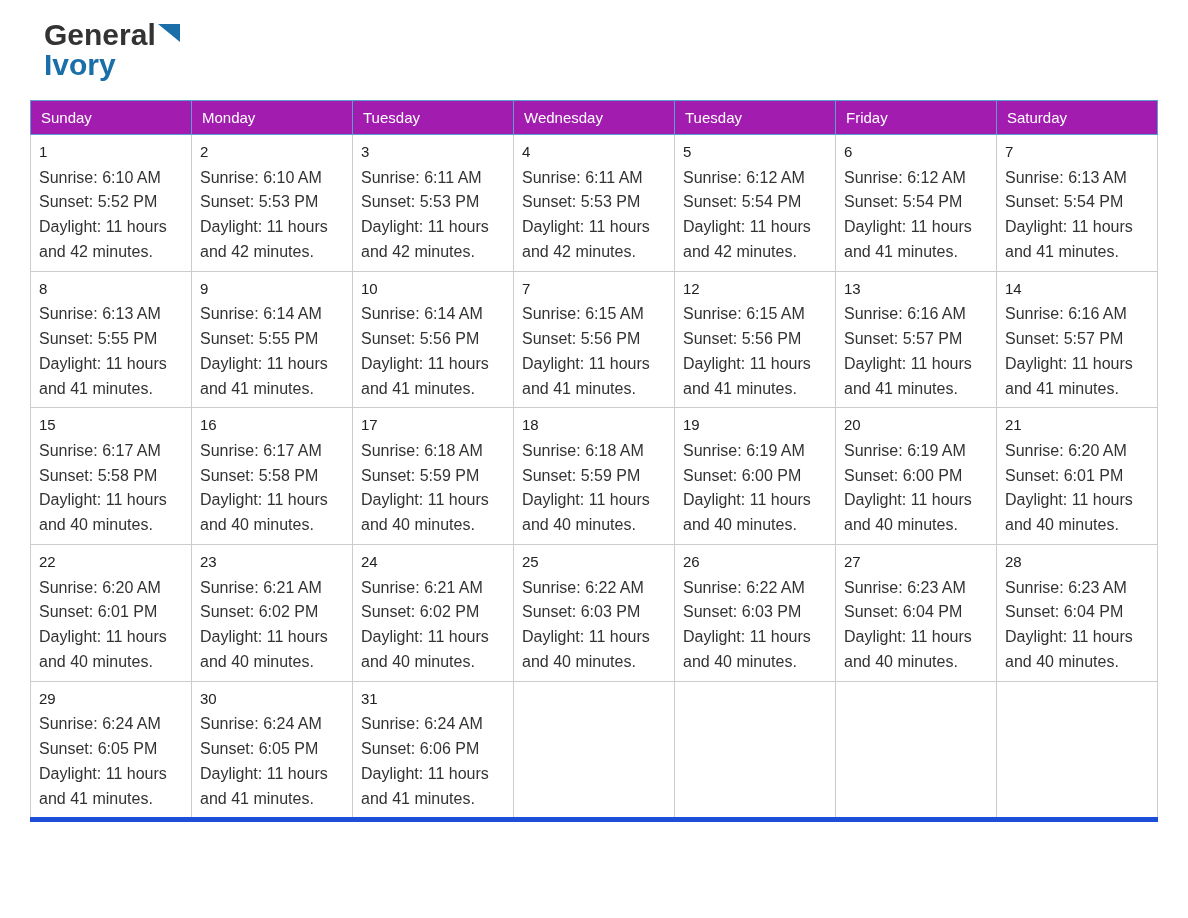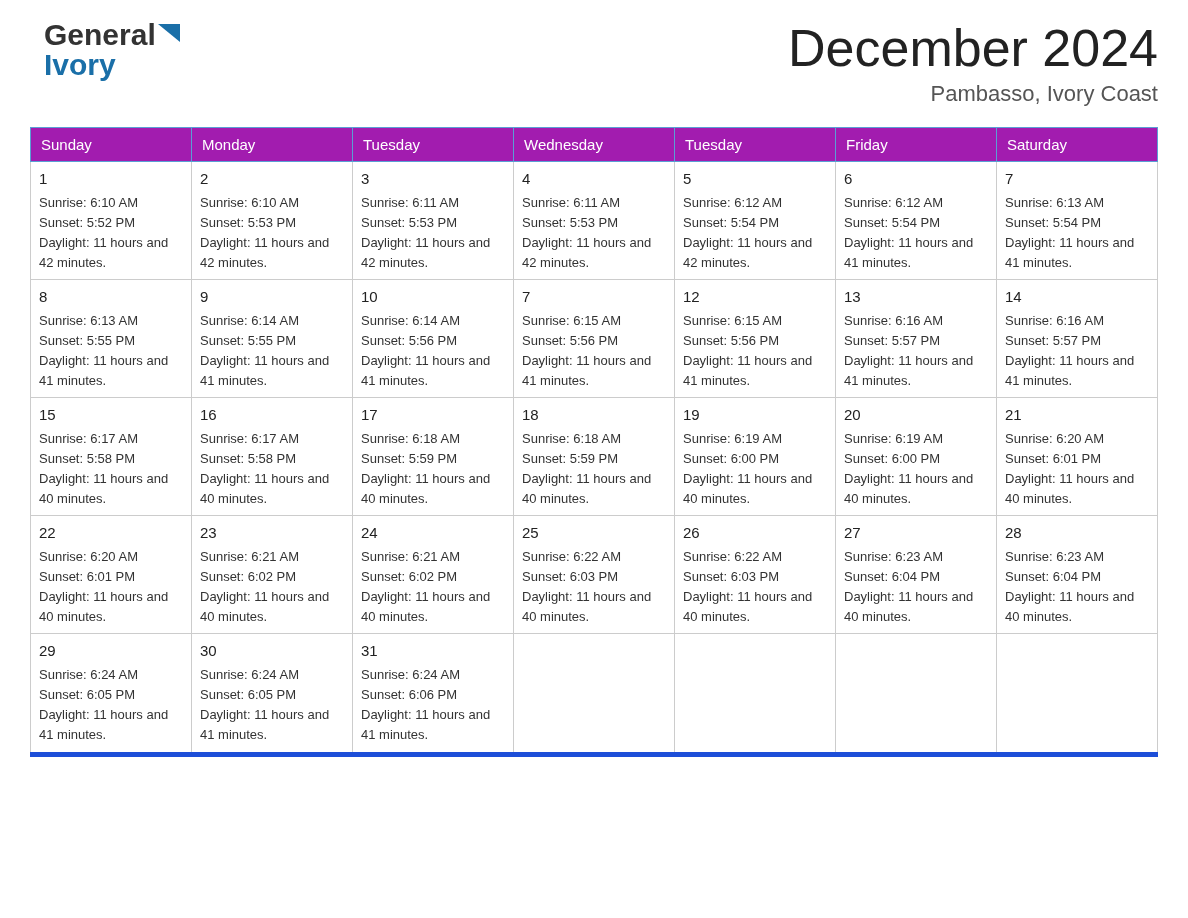--- a/index.html
+++ b/index.html
@@ -57,21 +57,21 @@
       border-bottom: 5px solid #1d4ed8;
     }
     .day-number {
       font-size: 15px;
       font-weight: normal;
       color: #222;
       display: block;
       margin-bottom: 2px;
     }
     .day-info {
-      font-size: 13px;
+      font-size: 16px;
       color: #333;
       line-height: 1.55;
     }
     .empty-cell {
       background: #fff;
     }
     .logo-text-general {
       font-size: 30px;
       font-weight: bold;
       color: #333;
@@ -98,24 +98,20 @@
     <div class="logo-row1">
       <span class="logo-text-general">General</span>
       <span style="display:inline-block; margin-left:2px; margin-bottom:2px;">
         <svg width="22" height="18" viewBox="0 0 22 18">
           <polygon points="0,0 22,0 22,18" fill="#1a6fa8"></polygon>
         </svg>
       </span>
     </div>
     <div class="logo-row2">Ivory</div>
   </div>
-  <div class="title-section">
-    <div class="month-title">December 2024</div>
-    <div class="location">Pambasso, Ivory Coast</div>
-  </div>
 </div>
 
 <table class="calendar">
   <thead>
     <tr>
     <th>Sunday</th>
         <th>Monday</th>
         <th>Tuesday</th>
         <th>Wednesday</th>
         <th>Tuesday</th>

